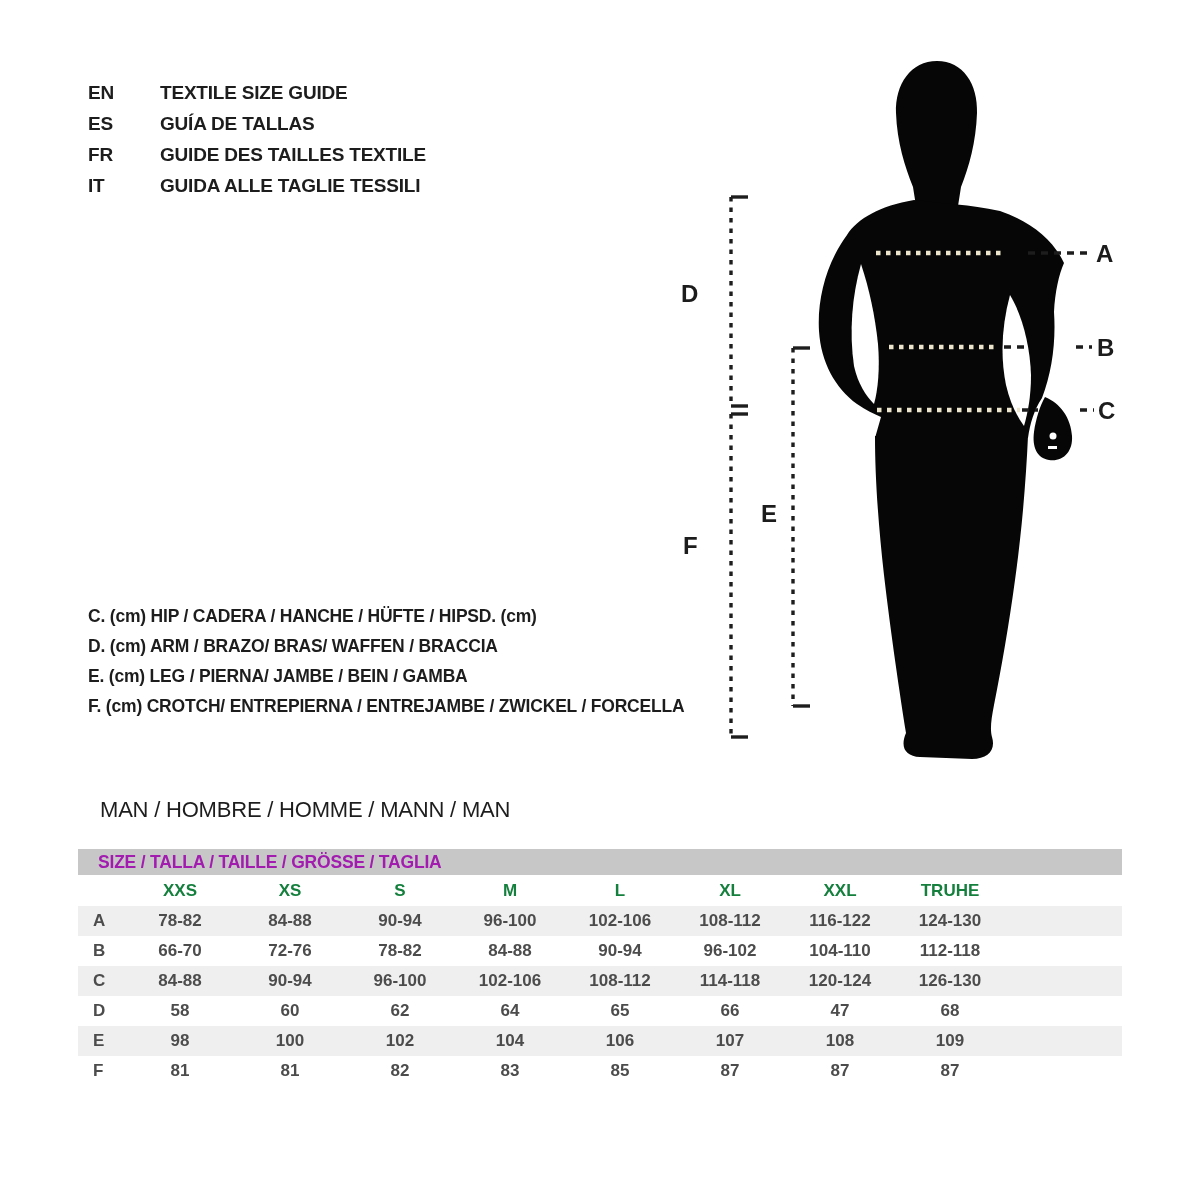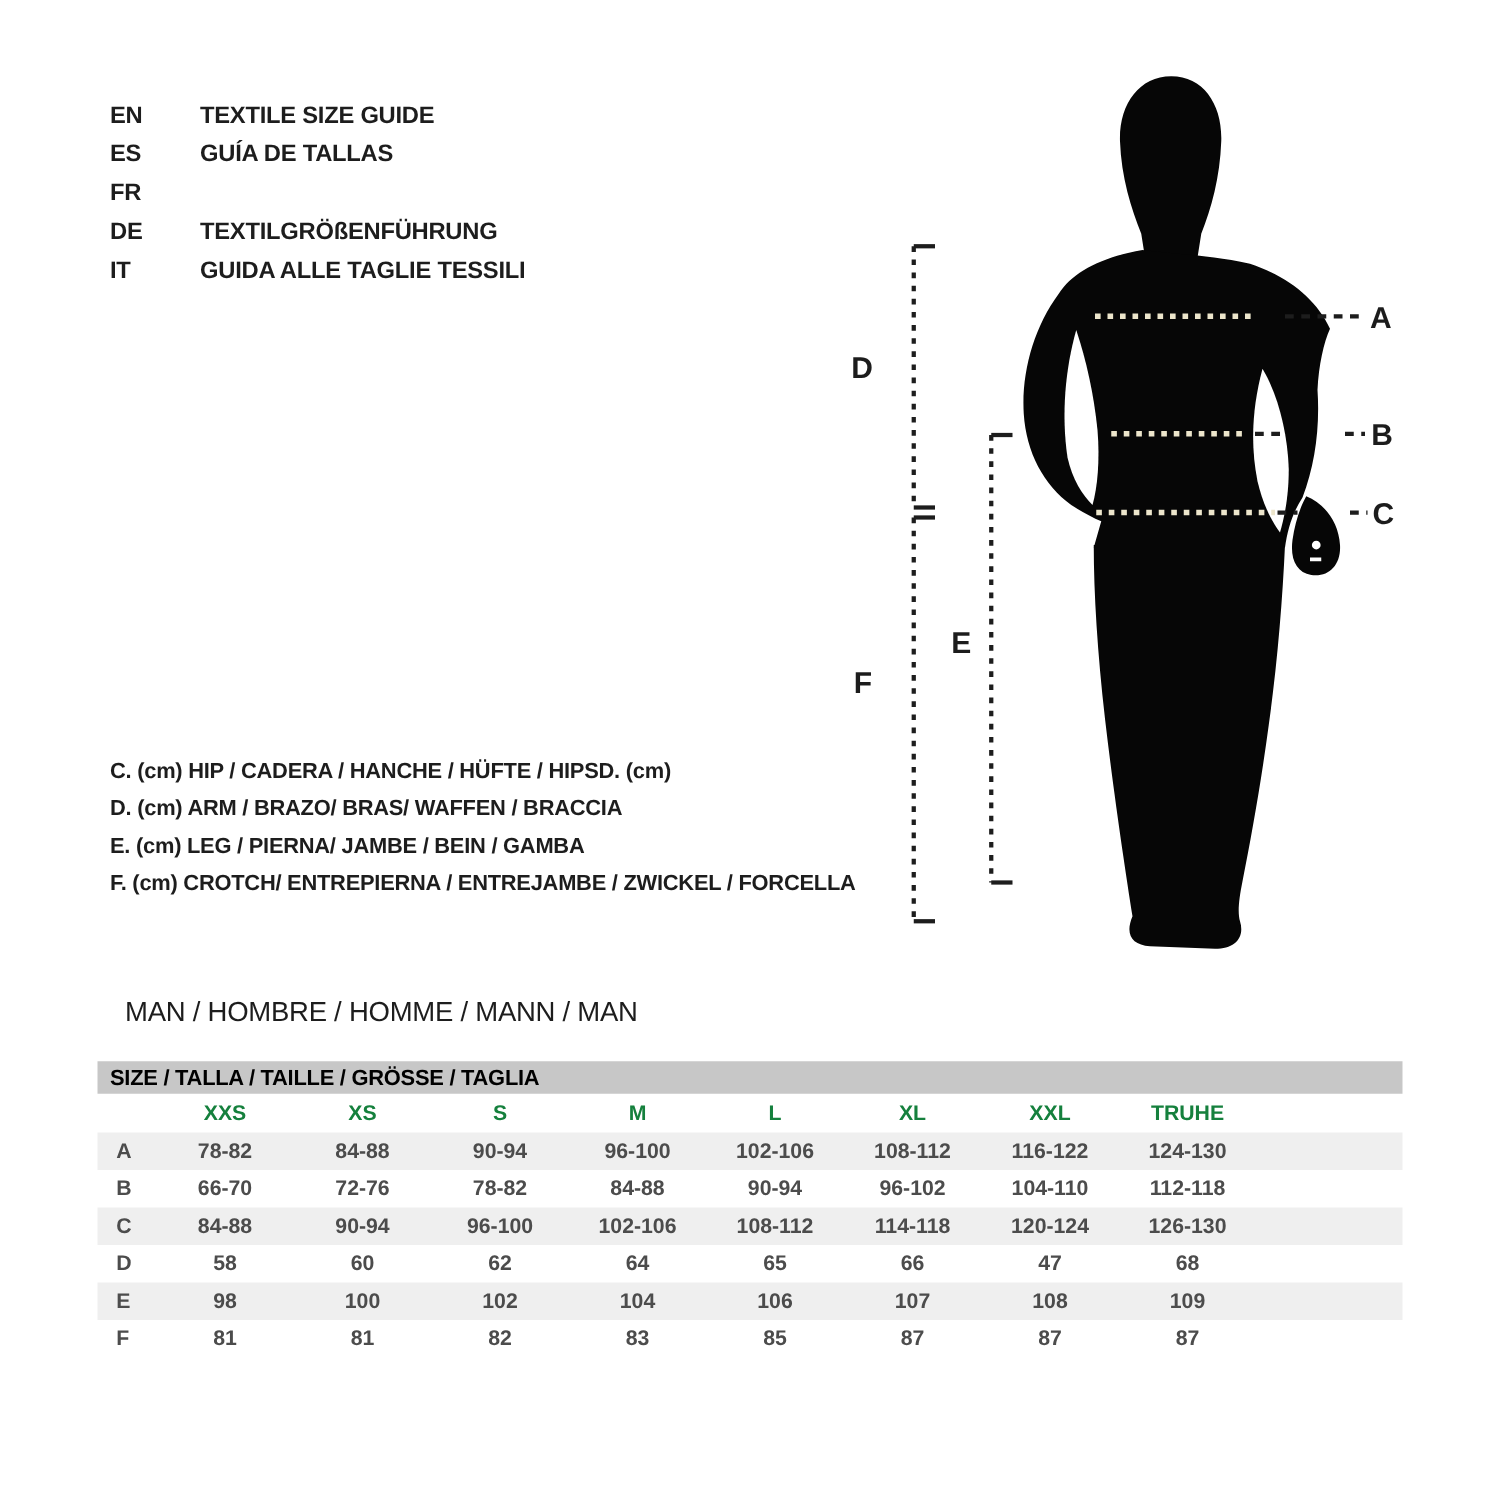--- a/index.html
+++ b/index.html
@@ -12,22 +12,22 @@
   .lang-code{width:72px;}
   .lang-title{white-space:nowrap;}
 
   
   .legend-block{position:absolute;left:88px;top:601px;}
   .legend-line{line-height:30px;font-size:17.5px;font-weight:700;letter-spacing:-0.2px;white-space:nowrap;}
   .subject-line{position:absolute;left:100px;top:795px;line-height:30px;font-size:22px;font-weight:400;letter-spacing:-0.2px;}
 
   
   .size-table{position:absolute;left:78px;top:849px;width:1044px;}
-  .st-header{height:26px;line-height:26px;background:#c7c7c7;color:#000000;
-             font-size:17.5px;font-weight:700;padding-left:10px;box-sizing:border-box;letter-spacing:-0.2px;}
+  .st-header{height:26px;line-height:26px;background:#c7c7c7;color:#a21caf;
+             font-size:17.5px;font-weight:700;padding-left:20px;box-sizing:border-box;letter-spacing:-0.2px;}
   .st-row{display:grid;grid-template-columns:47px repeat(8,110px) 1fr;height:30px;align-items:center;
           font-size:17px;font-weight:700;color:#4c4c4c;}
   .st-sizes{height:31px;color:#15803d;}
   .st-cell{text-align:center;}
   .st-label{text-align:left;padding-left:15px;}
   .st-row.shaded{background:#efefef;}
 
   
   .figure-wrap{position:absolute;left:600px;top:40px;width:600px;height:760px;}
   svg text{font-family:"Liberation Sans",sans-serif;font-size:24px;font-weight:600;fill:#1c1c1c;}
@@ -47,24 +47,21 @@
     <div class="lang-row">
       <div class="lang-code">EN</div>
       <div class="lang-title">TEXTILE SIZE GUIDE</div>
     </div>
     <div class="lang-row">
       <div class="lang-code">ES</div>
       <div class="lang-title">GUÍA DE TALLAS</div>
     </div>
     <div class="lang-row">
       <div class="lang-code">FR</div>
-    </div>
-    <div class="lang-row">
-      <div class="lang-code">DE</div>
-      <div class="lang-title">TEXTILGRÖßENFÜHRUNG</div>
+      <div class="lang-title">GUIDE DES TAILLES TEXTILE</div>
     </div>
     <div class="lang-row">
       <div class="lang-code">IT</div>
       <div class="lang-title">GUIDA ALLE TAGLIE TESSILI</div>
     </div>
   </div>
 
   <div class="figure-wrap">
     <svg width="600" height="760" viewBox="600 40 600 760">
 

